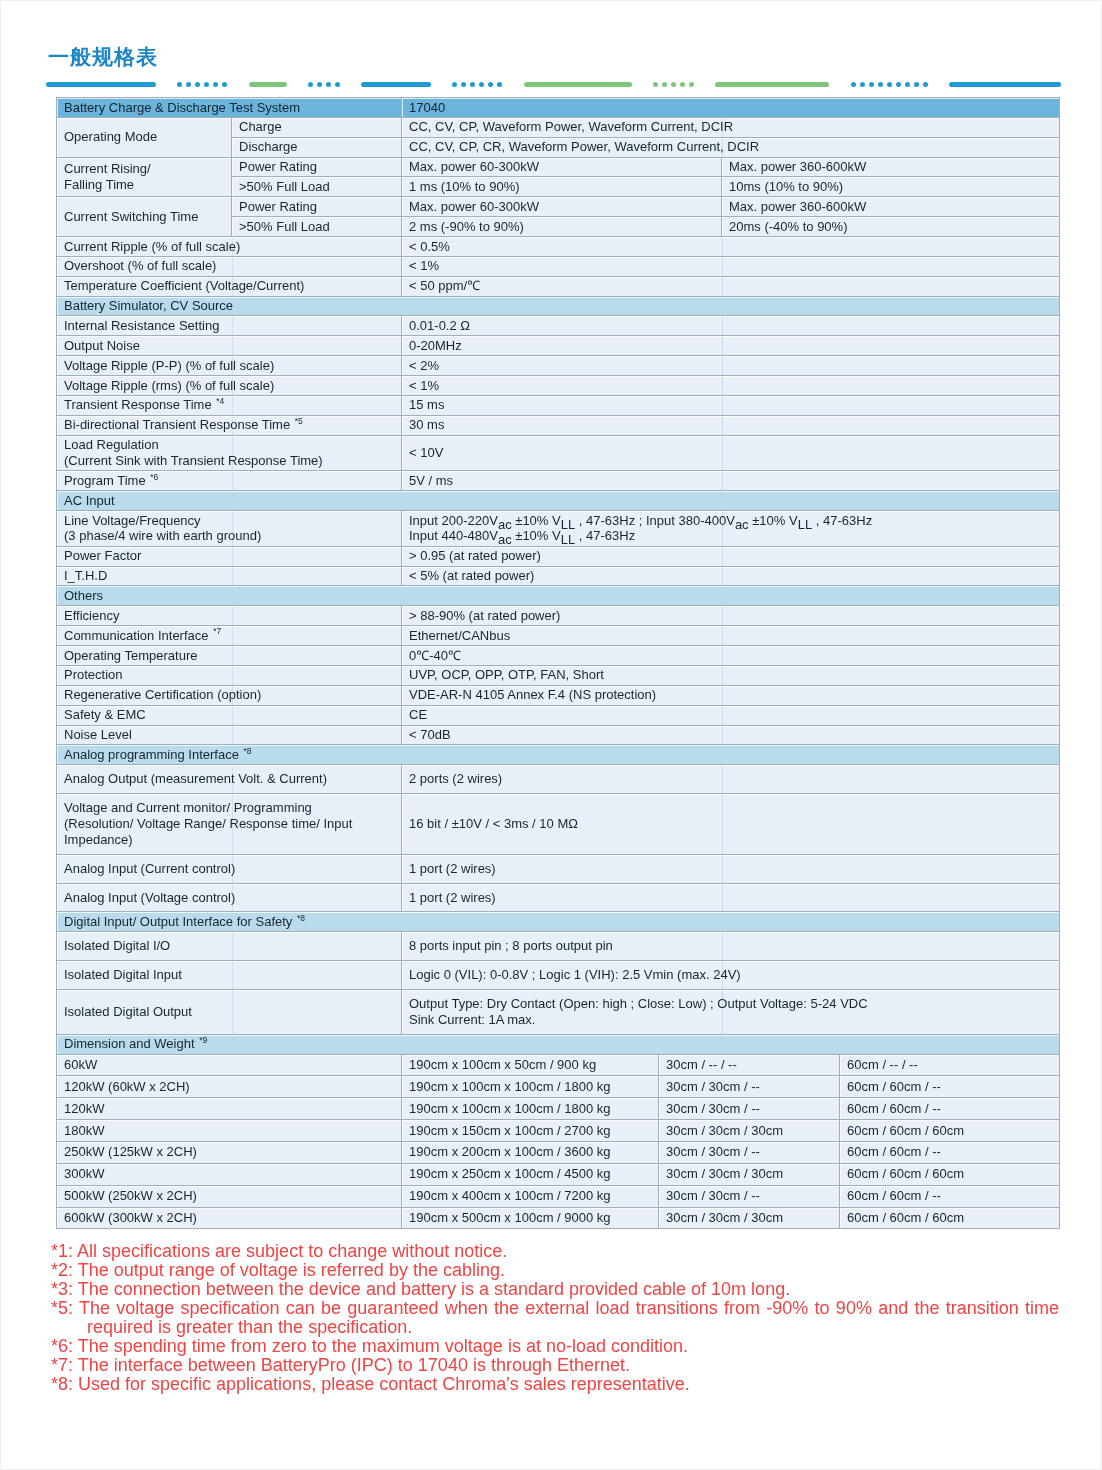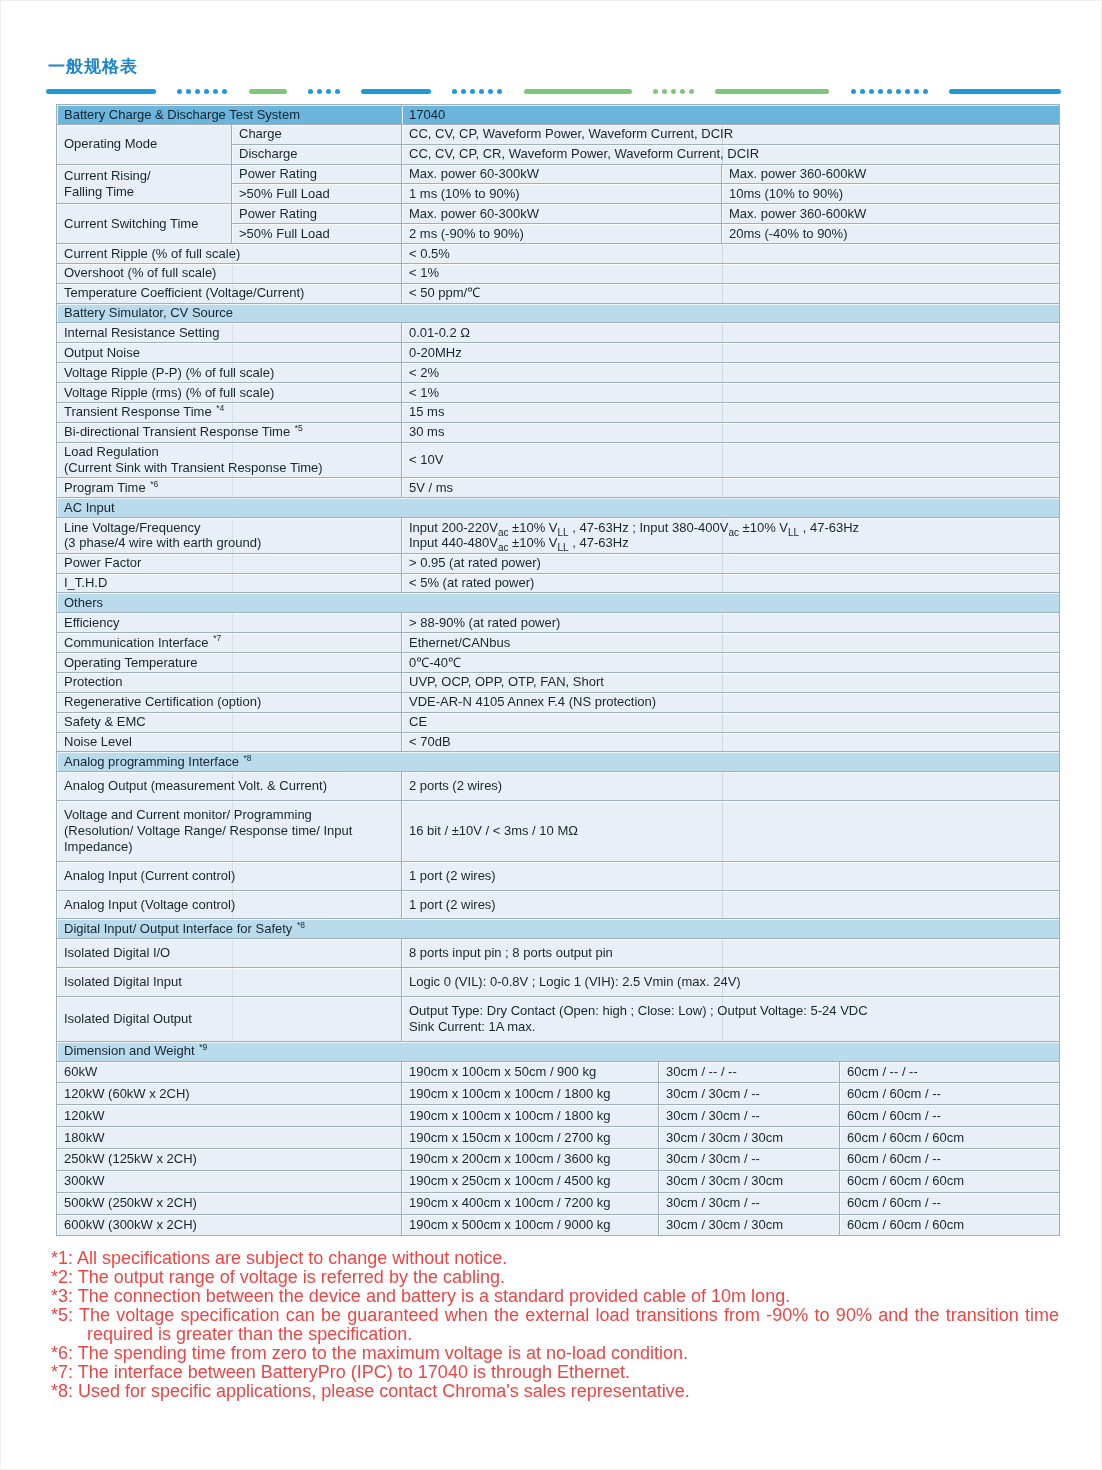--- a/index.html
+++ b/index.html
@@ -10,21 +10,21 @@
     --c-row:#e9eff6;
     --c-grid:#9fb0ba;
     --c-dash-blue:#1f9ad7;
     --c-dash-green:#7fc67c;
     --c-text:#17262f;
   }
   html,body{margin:0;padding:0;background:#fff;}
   body{font-family:"Liberation Sans", sans-serif;color:var(--c-text);}
   .page{position:relative;width:1102px;height:1470px;background:#fff;box-sizing:border-box;border:1px solid #efefef;overflow:hidden;}
   .content{position:absolute;left:47px;top:42px;width:1013px;}
-  .page-title{font-size:17px;font-weight:bold;color:var(--c-title);margin:12px 0 10px 0;letter-spacing:1px;}
+  .page-title{font-size:21px;font-weight:bold;color:var(--c-title);margin:0 0 10px 0;letter-spacing:1px;}
   
   .divider{display:flex;align-items:center;justify-content:space-between;width:1015px;height:6px;margin:0 0 10px -2px;}
   .seg-dash{height:5px;border-radius:3px;flex:0 0 auto;}
   .seg-dots{display:flex;gap:4px;flex:0 0 auto;align-items:center;}
   .seg-dots i{display:block;width:5px;height:5px;border-radius:50%;}
   .blue{background:var(--c-dash-blue);}
   .green{background:var(--c-dash-green);}
   .seg-dots.blue{background:none;} .seg-dots.green{background:none;}
   .seg-dots.blue i{background:var(--c-dash-blue);} .seg-dots.green i{background:var(--c-dash-green);}
   
@@ -39,21 +39,21 @@
   td.sect{background:var(--c-sect);}
   td.colhdr{background:var(--c-colhdr);padding:3px 7px;}
   td.diag{background-color:var(--c-colhdr);
      background-image:linear-gradient(to bottom right,transparent calc(50% - .7px),#a9b9c3 calc(50% - .7px),#a9b9c3 calc(50% + .7px),transparent calc(50% + .7px));}
   
   td.split{background-image:linear-gradient(#ccd9e2,#ccd9e2);background-repeat:no-repeat;background-size:1px 100%;background-position:320px 0;}
   td.lsplit{background-image:linear-gradient(#d4dfe7,#d4dfe7);background-repeat:no-repeat;background-size:1px 100%;background-position:175px 0;}
   tr.pad td{padding-top:6px;padding-bottom:6px;}
   table.dim td{padding-top:2.5px;padding-bottom:2.5px;}
   sup{font-size:8.5px;line-height:0;margin-left:1px;}
-  sub{font-size:10px;line-height:0;}
+  sub{font-size:13px;line-height:0;}
   
   .footnotes{margin:13px 0 0 3px;width:1008px;}
   .footnote{font-size:18px;line-height:19px;color:#ef4444;padding-left:36px;text-indent:-36px;text-align:justify;}
 </style>
 </head>
 <body>
 
 <div class="page">
   <div class="content">
     <h1 class="page-title">一般规格表</h1>

